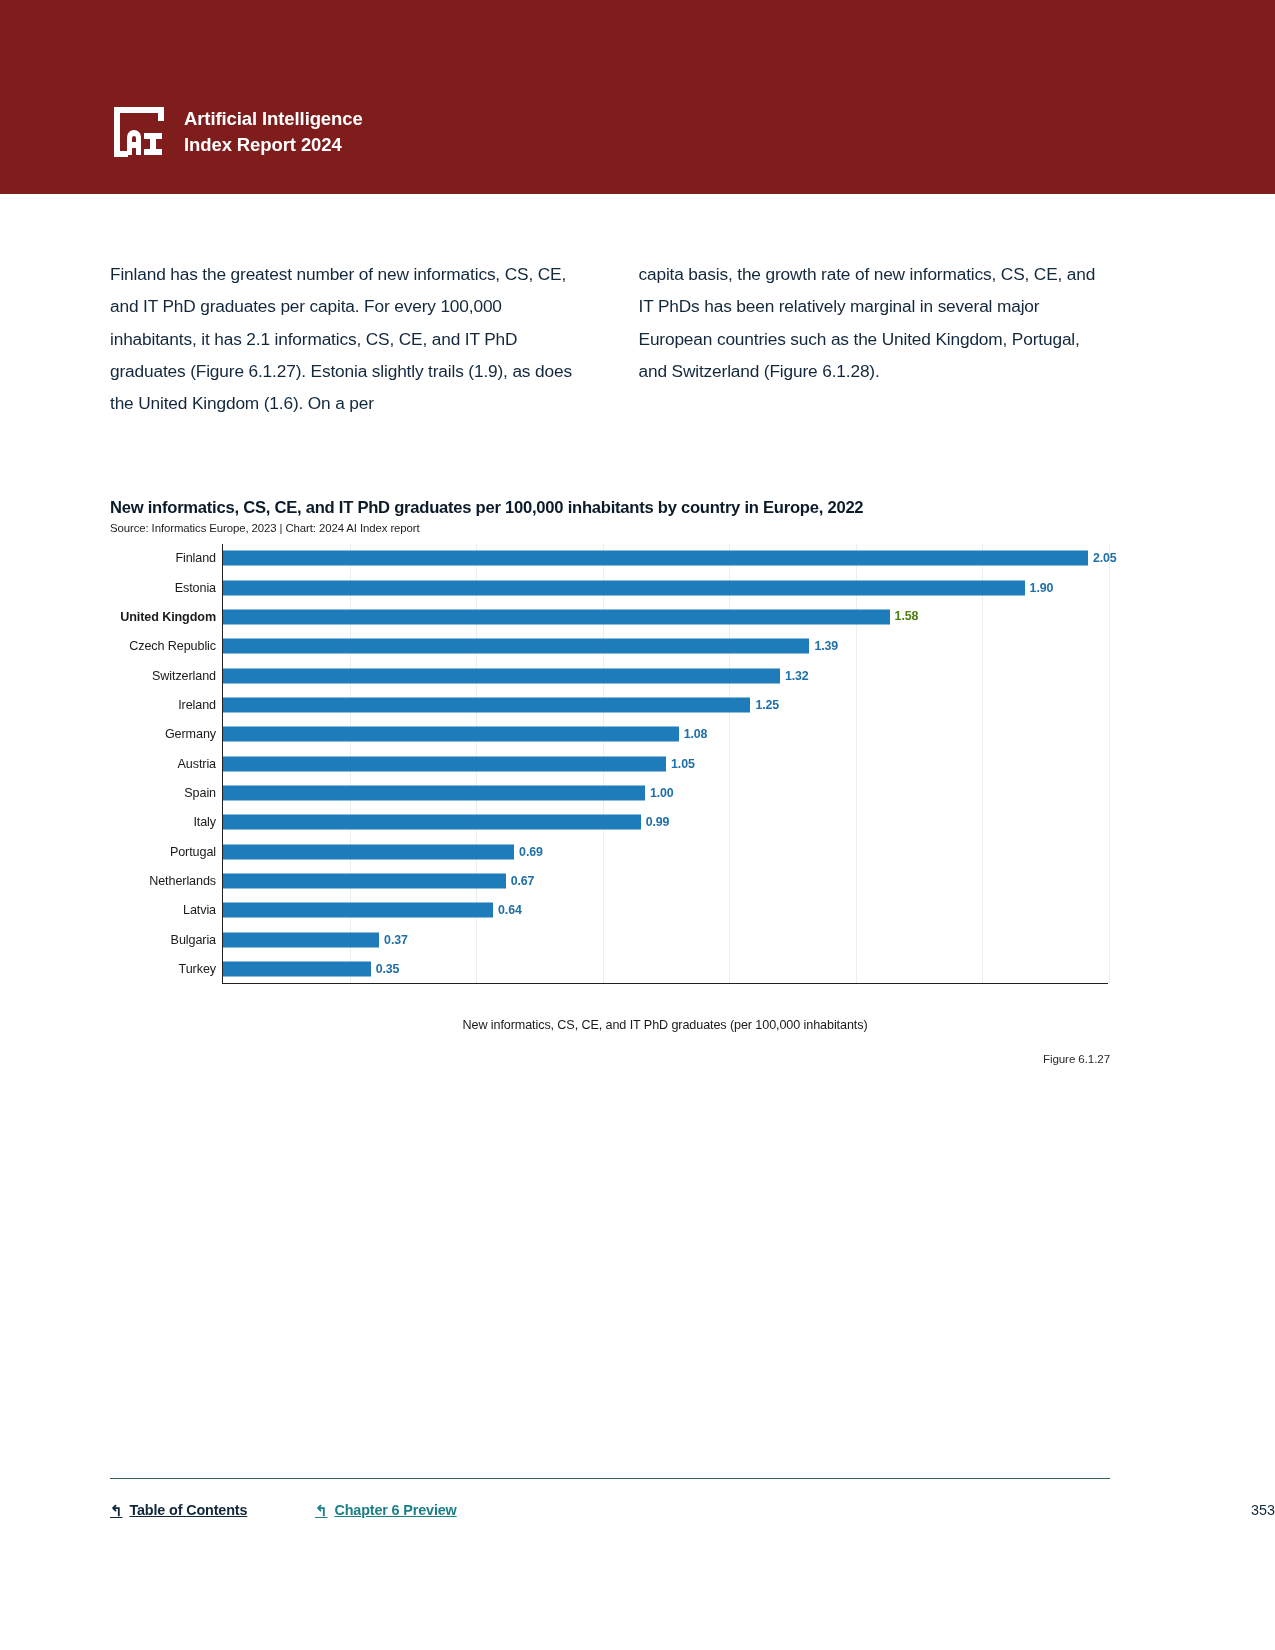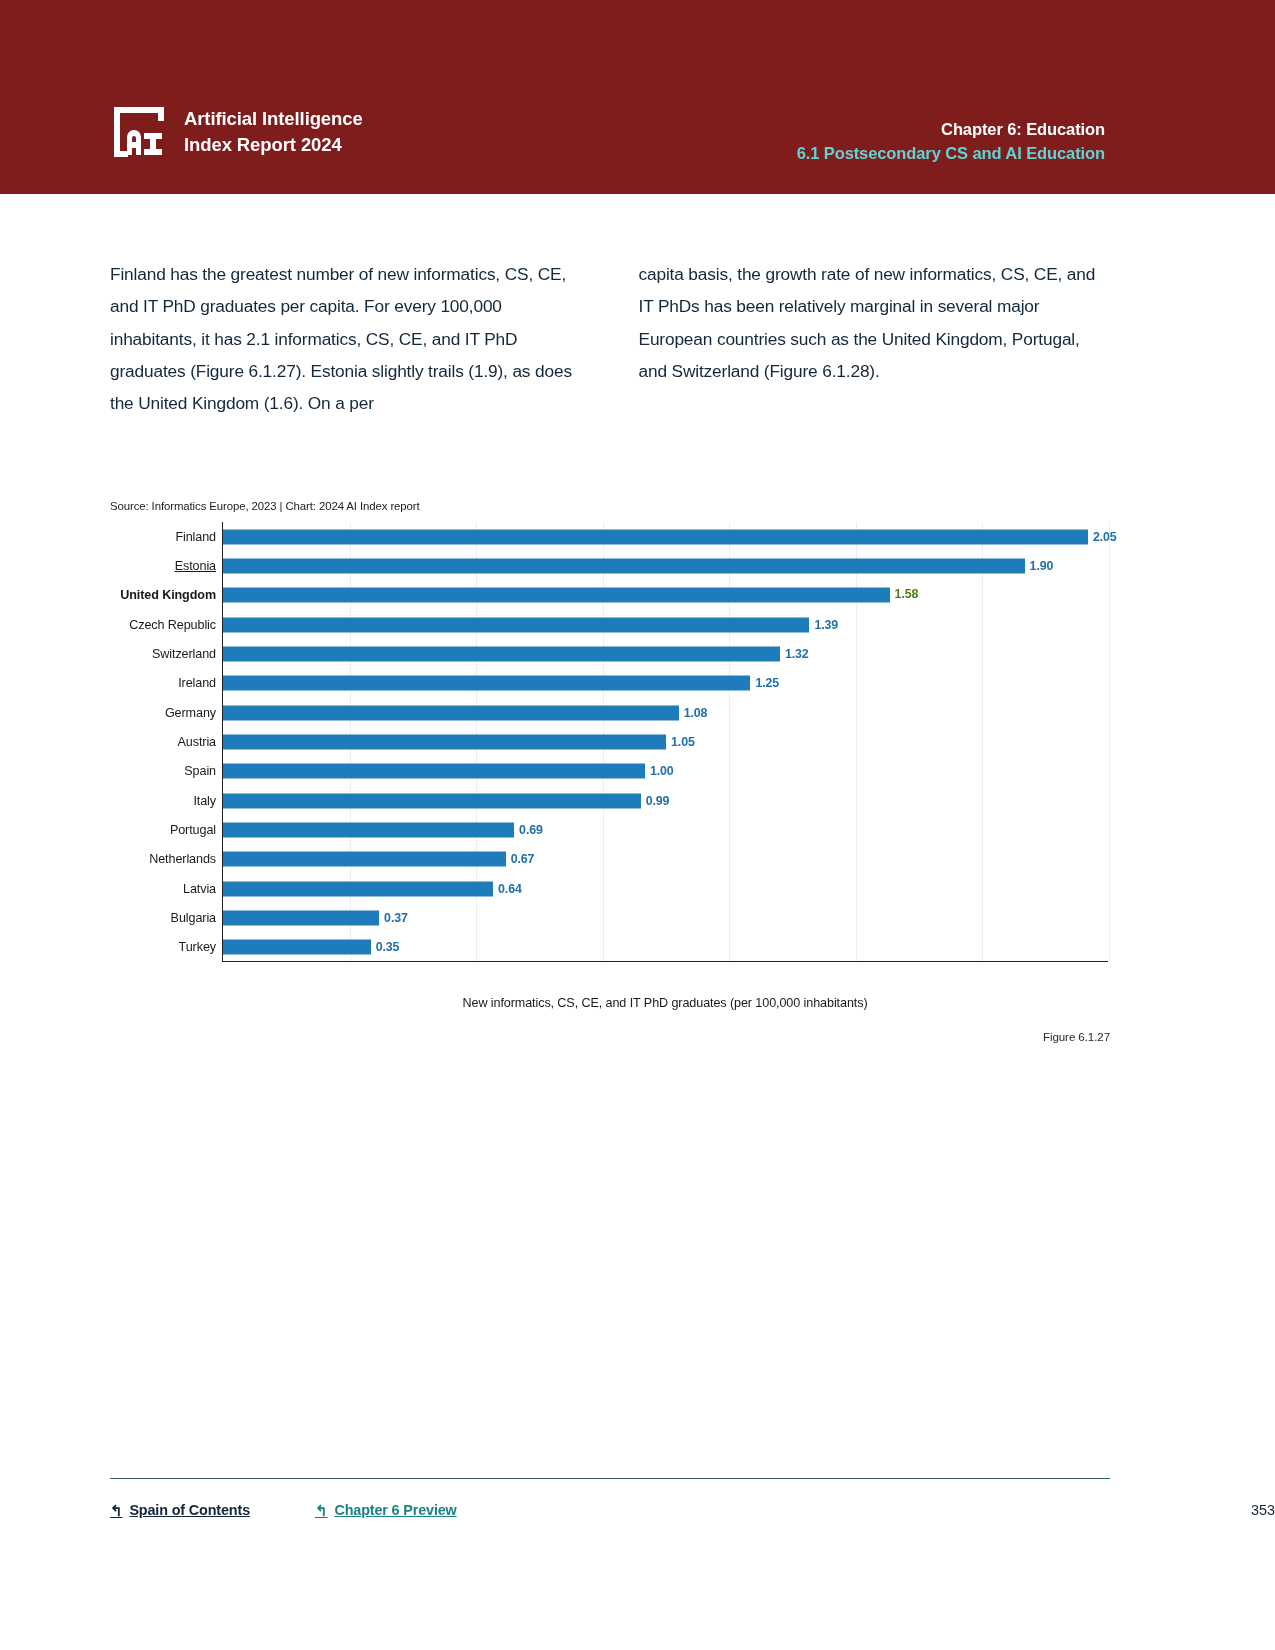--- a/index.html
+++ b/index.html
@@ -245,38 +245,35 @@
         <path d="M4 4 H54 V18 H48 V10 H10 V48 H18 V54 H4 Z" fill="#ffffff"></path>
         <path d="M17 52 V34 a7 7 0 0 1 14 0 V52 H26 V45 H22 V52 Z M22 39 h4 v-4 a2 2 0 0 0 -4 0 Z" fill="#ffffff"></path>
         <path d="M34 30 H52 V36 H46 V46 H52 V52 H34 V46 H40 V36 H34 Z" fill="#ffffff"></path>
       </svg>
     </span>
     <div class="logo-text">
       <div>Artificial Intelligence</div>
       <div>Index Report 2024</div>
     </div>
   </div>
-  <div class="header-right">
-    <div class="chapter-line">Chapter 6: Education</div>
-    <div class="section-line">6.1 Postsecondary CS and AI Education</div>
-  </div>
 </div>
 
 <div class="body-columns">
   <div class="body-col">Finland has the greatest number of new informatics, CS, CE, and IT PhD graduates per capita. For every 100,000 inhabitants, it has 2.1 informatics, CS, CE, and IT PhD graduates (Figure 6.1.27). Estonia slightly trails (1.9), as does the United Kingdom (1.6). On a per</div>
   <div class="body-col">capita basis, the growth rate of new informatics, CS, CE, and IT PhDs has been relatively marginal in several major European countries such as the United Kingdom, Portugal, and Switzerland (Figure 6.1.28).</div>
 </div>
 
 <div class="chart-block">
+  <div class="chart-title">New informatics, CS, CE, and IT PhD graduates per 100,000 inhabitants by country in Europe, 2022</div>
   <div class="chart-source">Source: Informatics Europe, 2023 | Chart: 2024 AI Index report</div>
 
   <div class="plot-wrap">
     <div class="cat-labels" id="cat-labels">
         <div class="cat-label" style="top: 14.6667px;">Finland</div>
-        <div class="cat-label" style="top: 44px; text-decoration: underline;">Estonia</div>
+        <div class="cat-label" style="top: 44px;">Estonia</div>
         <div class="cat-label" style="top: 73.3333px; font-weight: bold;">United Kingdom</div>
         <div class="cat-label" style="top: 102.667px;">Czech Republic</div>
         <div class="cat-label" style="top: 132px;">Switzerland</div>
         <div class="cat-label" style="top: 161.333px;">Ireland</div>
         <div class="cat-label" style="top: 190.667px;">Germany</div>
         <div class="cat-label" style="top: 220px;">Austria</div>
         <div class="cat-label" style="top: 249.333px;">Spain</div>
         <div class="cat-label" style="top: 278.667px;">Italy</div>
         <div class="cat-label" style="top: 308px;">Portugal</div>
         <div class="cat-label" style="top: 337.333px;">Netherlands</div>
@@ -325,20 +322,20 @@
       </div>
     <div class="xaxis-title">New informatics, CS, CE, and IT PhD graduates (per 100,000 inhabitants)</div>
     <div class="figure-caption">Figure 6.1.27</div>
   </div>
 </div>
 
 <div class="footer-rule"></div>
 <div class="footer">
   <a class="footer-link toc-link" href="#">
     <span class="arrow-icon">↰</span>
-    <span>Spain of Contents</span>
+    <span>Table of Contents</span>
   </a>
   <a class="footer-link prev-link" href="#">
     <span class="arrow-icon">↰</span>
     <span>Chapter 6 Preview</span>
   </a>
 </div>
 <div class="page-number">353</div>
 
 </body></html>

